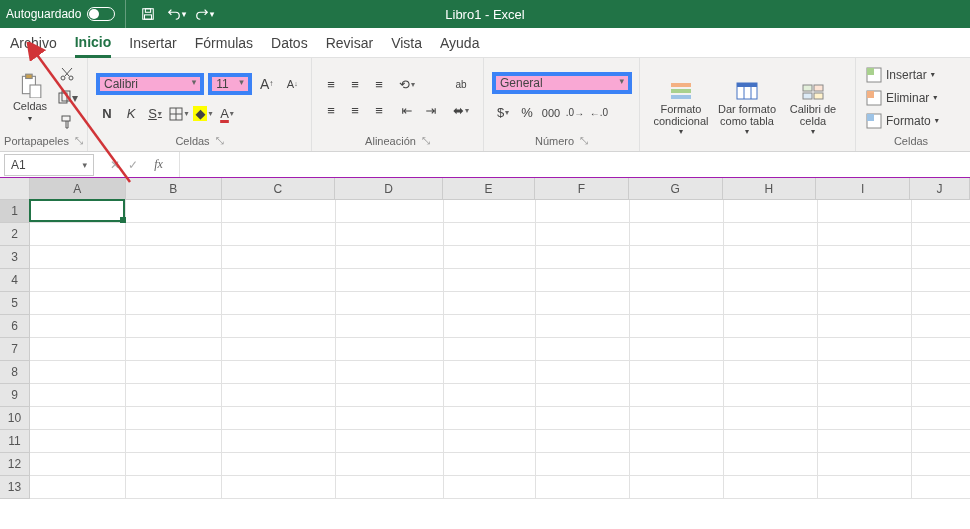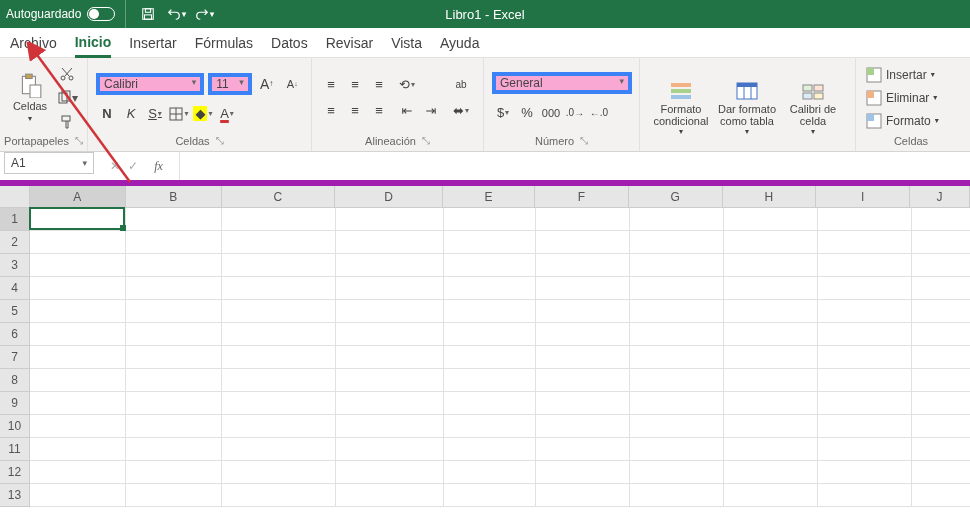--- a/index.html
+++ b/index.html
@@ -43,21 +43,21 @@
 
 .alignrow { display: flex; gap: 2px; }
 .num-col { display: flex; flex-direction: column; gap: 4px; }
 
 .styles-btn { display: flex; flex-direction: column; align-items: center; width: 66px; font-size: 11px; text-align: center; cursor: pointer; padding-top: 4px; }
 .styles-btn svg { width: 24px; height: 24px; }
 
 .cells-row { display: flex; align-items: center; gap: 4px; font-size: 12px; cursor: pointer; height: 22px; padding: 0 2px; }
 .cells-row svg { width: 16px; height: 16px; }
 
-.formulabar { height: 34px; border-bottom: 6px solid #a21caf; display: flex; background: #fff; }
+.formulabar { height: 26px; border-bottom: 1px solid #a21caf; display: flex; align-items: center; background: #fff; }
 .namebox { width: 90px; height: 22px; border: 1px solid #c8c8c8; margin-left: 4px; display: flex; align-items: center; padding: 0 6px; font-size: 12px; }
 .namebox .chev2 { margin-left: auto; font-size: 9px; color: #666; }
 .fx-btns { display: flex; align-items: center; padding: 0 8px; gap: 8px; color: #aaa; border-right: 1px solid #e1e1e1; height: 100%; margin-left: 8px; }
 .fx-label { font-style: italic; font-family: Georgia, serif; color: #666; padding: 0 8px; }
 .watermark { flex: 1; text-align: left; padding-left: 80px; font-size: 20px; color: #b8b8b8; }
 
 .grid { display: flex; }
 .rowheads { width: 30px; }
 .colheads { display: flex; }
 .corner { width: 30px; height: 22px; background: #e6e6e6; border-right: 1px solid #ccc; border-bottom: 1px solid #ccc; }

